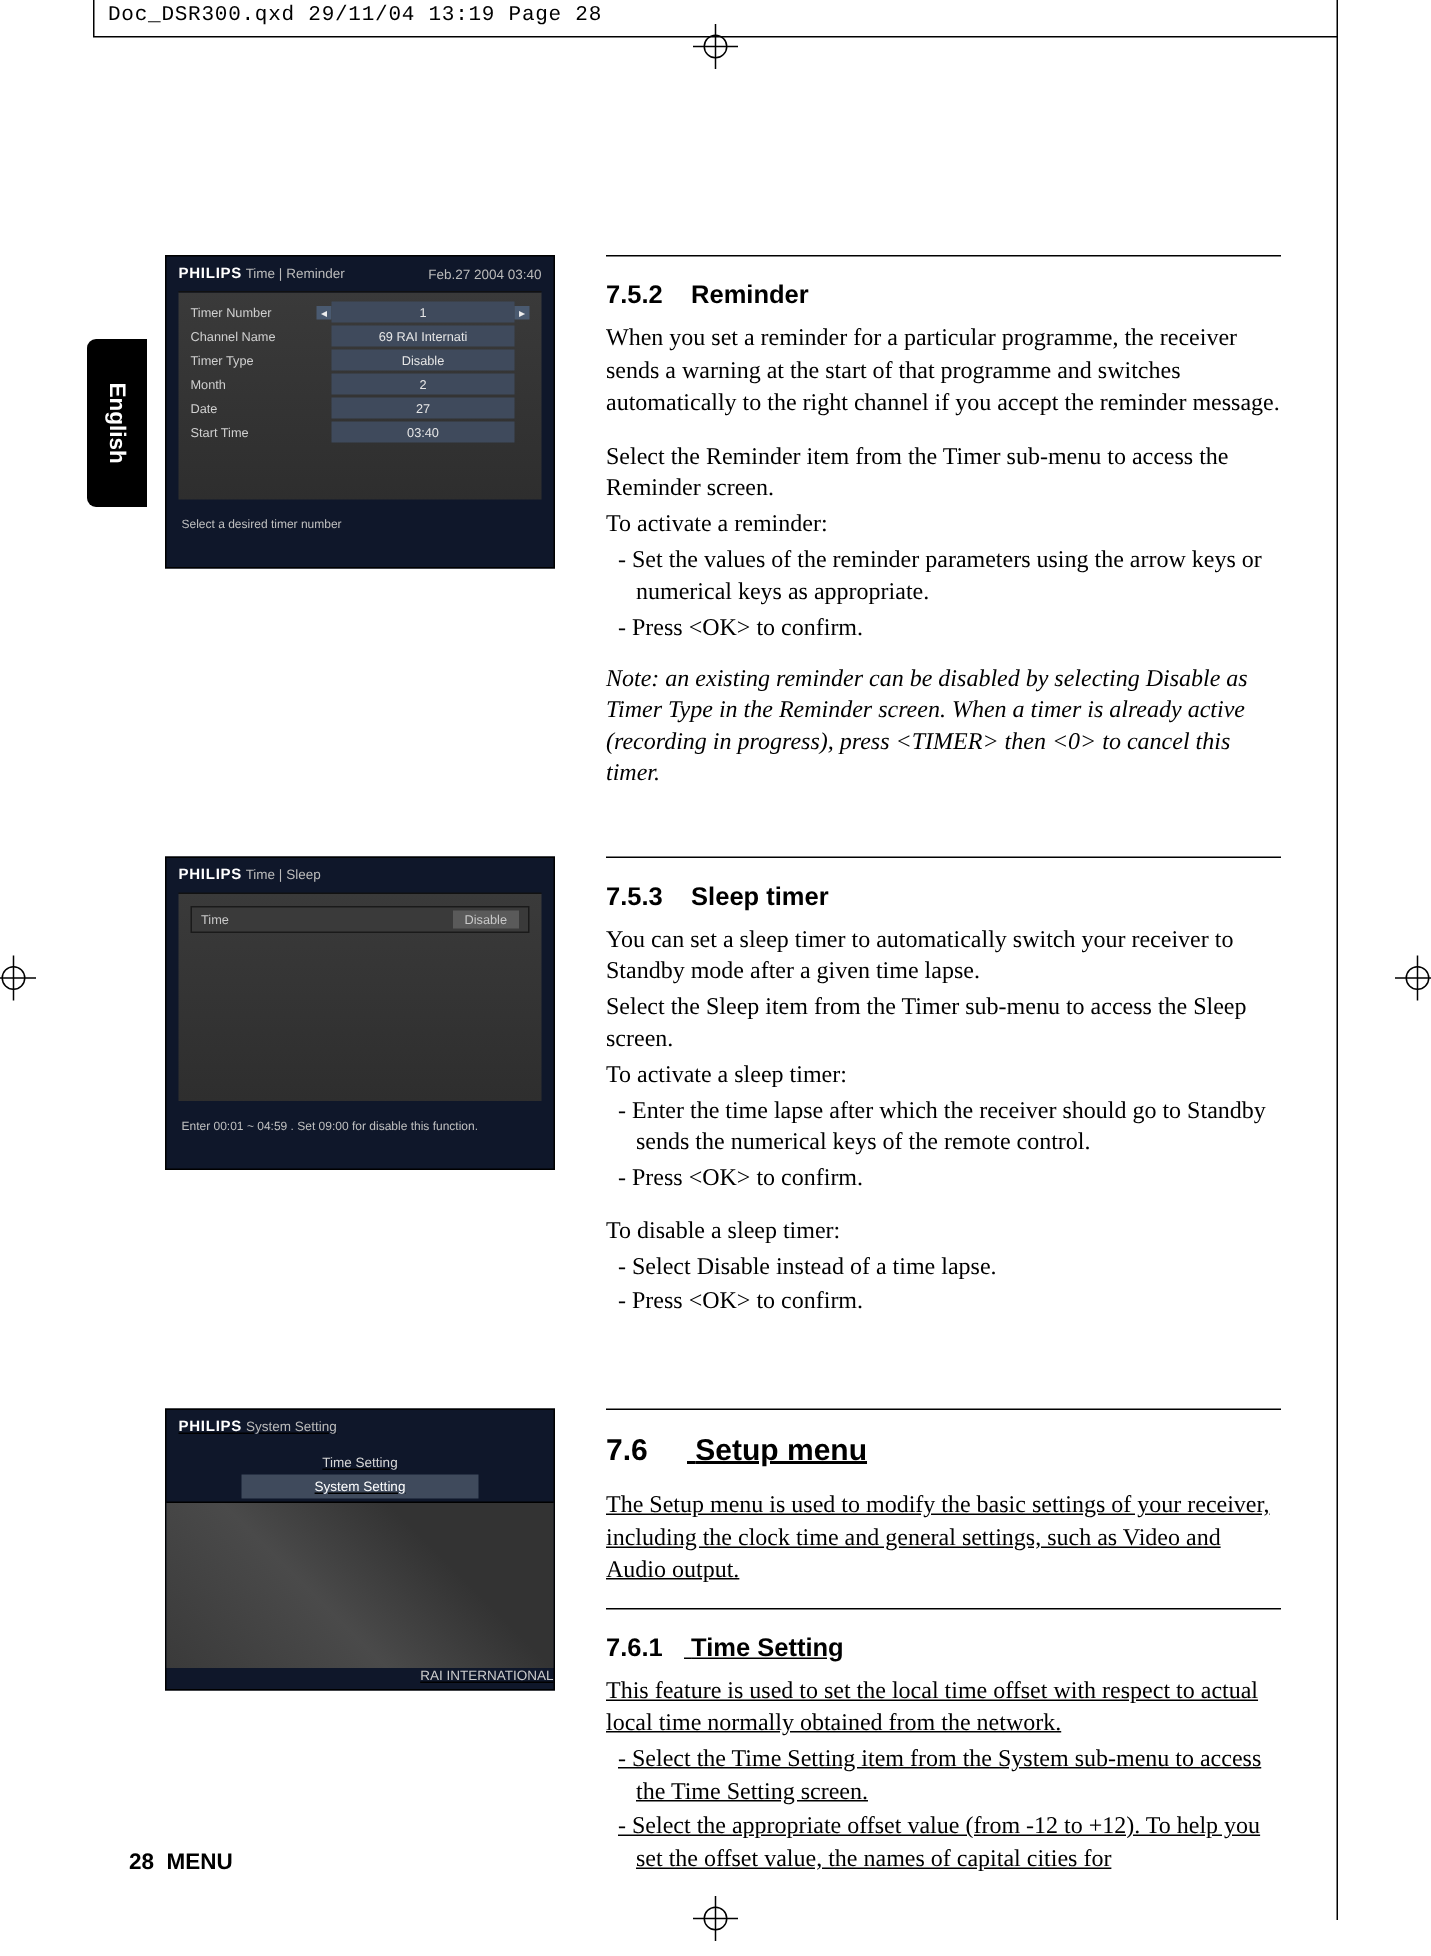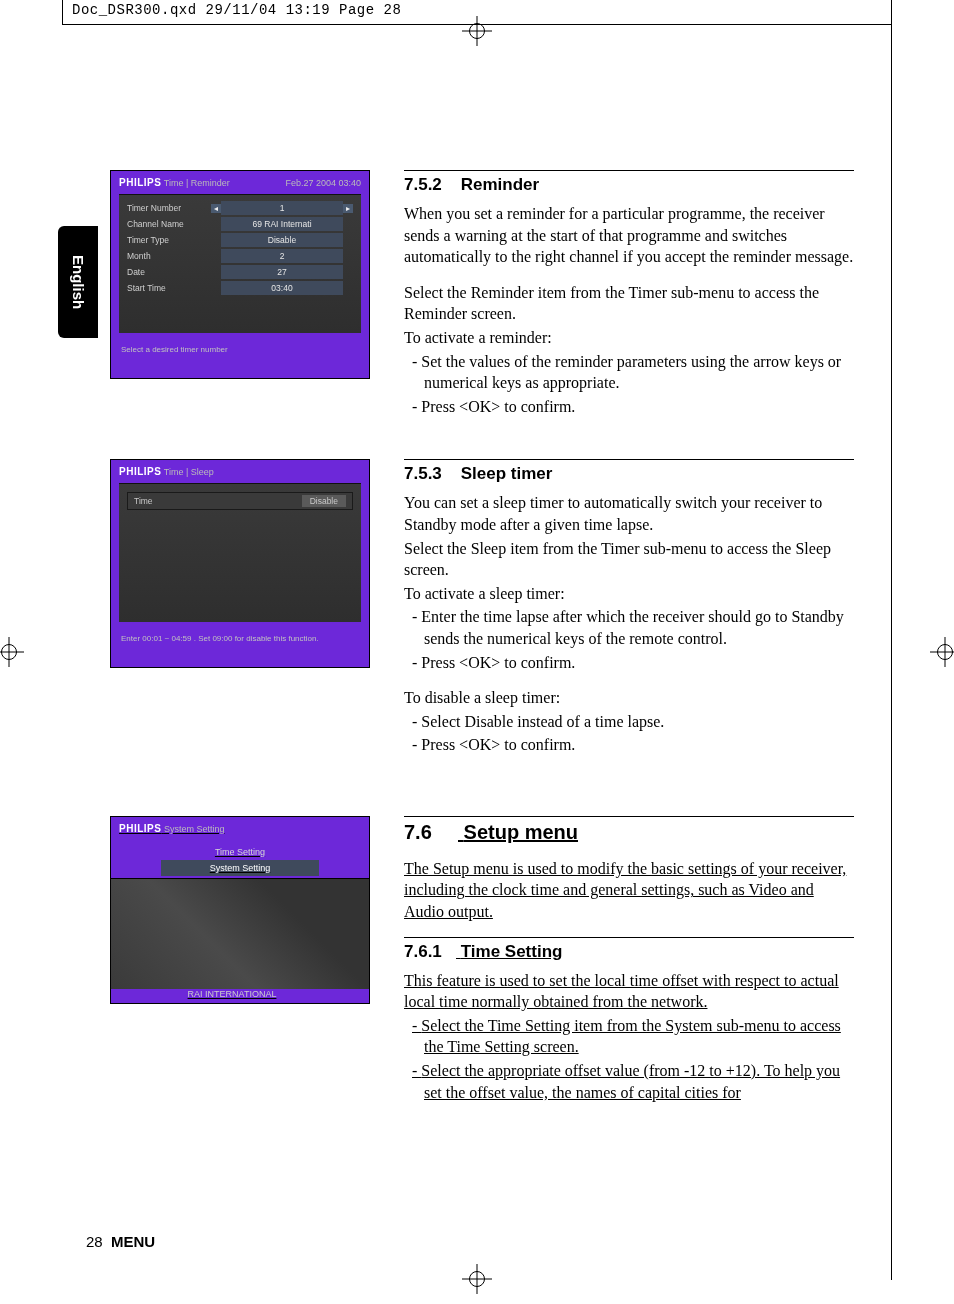--- a/index.html
+++ b/index.html
@@ -89,21 +89,21 @@
     align-items: flex-start;
     justify-content: flex-start;
   }
   .right-col {
     flex: 1;
     padding-left: 14px;
   }
 
   .rule-top {
     border-top: 1.5px solid #000;
-    padding-top: 4px;
+    padding-top: 16px;
   }
 
   .h3 {
     font-family: Arial, sans-serif;
     font-weight: bold;
     font-size: 17px;
     margin: 0 0 8px 0;
   }
   .h3 .num { display:inline-block; min-width: 52px; }
 
@@ -141,21 +141,21 @@
     font-style: italic;
     font-size: 16px;
     line-height: 1.3;
     color: #000;
     margin-top: 10px;
   }
 
   
   .screenshot {
     width: 258px;
-    background: #6d28d9;
+    background: #0f172a;
     color: #c9c9c9;
     font-family: Arial, sans-serif;
     font-size: 9px;
     border: 1px solid #000;
   }
   .ss-header {
     display: flex;
     align-items: center;
     padding: 6px 8px;
     justify-content: space-between;
@@ -198,24 +198,24 @@
     padding: 3px 0;
     text-align: center;
     color:#d6d6d6;
   }
   .menu-item.sel {
     background:#3f4a5c;
     color:#fff;
   }
 
   .ss-footer-logo {
-    text-align:center;
+    text-align:right;
     color:#ccc;
     font-size:9px;
-    padding-right:16px;
+    padding-right:0;
     padding-bottom:4px;
   }
 
   .sleep-row {
     display:flex;
     align-items:center;
     background:#3a3a3a;
     border:1px solid #1a1a1a;
     margin-top:2px;
     padding:2px 6px;
@@ -234,21 +234,21 @@
     border-top:1px solid #000;
   }
 
   .page-footer {
     position: absolute;
     left: 86px;
     bottom: 54px;
     font-family: Arial, sans-serif;
     font-size: 15px;
   }
-  .page-footer .pn { font-weight: normal; }
+  .page-footer .pn { font-weight: bold; }
   .page-footer .sec { font-weight: bold; }
 </style>
 </head>
 <body>
 
 <div class="page">
 
   <div class="trim-top"></div>
   <div class="trim-left-v"></div>
   <div class="trim-right-v"></div>
@@ -331,20 +331,21 @@
             <span>Reminder</span>
           </p>
         </div>
         <p class="para">When you set a reminder for a particular programme, the receiver sends a warning at the start of that programme and switches automatically to the right channel if you accept the reminder message.</p>
         <p class="para nomb">Select the Reminder item from the Timer sub-menu to access the Reminder screen.</p>
         <p class="para nomb">To activate a reminder:</p>
         <div class="list">
           <div class="li">Set the values of the reminder parameters using the arrow keys or numerical keys as appropriate.</div>
           <div class="li">Press &lt;OK&gt; to confirm.</div>
         </div>
+        <p class="note">Note: an existing reminder can be disabled by selecting Disable as Timer Type in the Reminder screen. When a timer is already active (recording in progress), press &lt;TIMER&gt; then &lt;0&gt; to cancel this timer.</p>
       </div>
     </div>
 
     <div class="row">
       <div class="left-col">
         <div class="screenshot">
           <div class="ss-header">
             <span>
               <span class="ss-brand">PHILIPS</span>
               <span class="ss-light">Time | Sleep</span>

